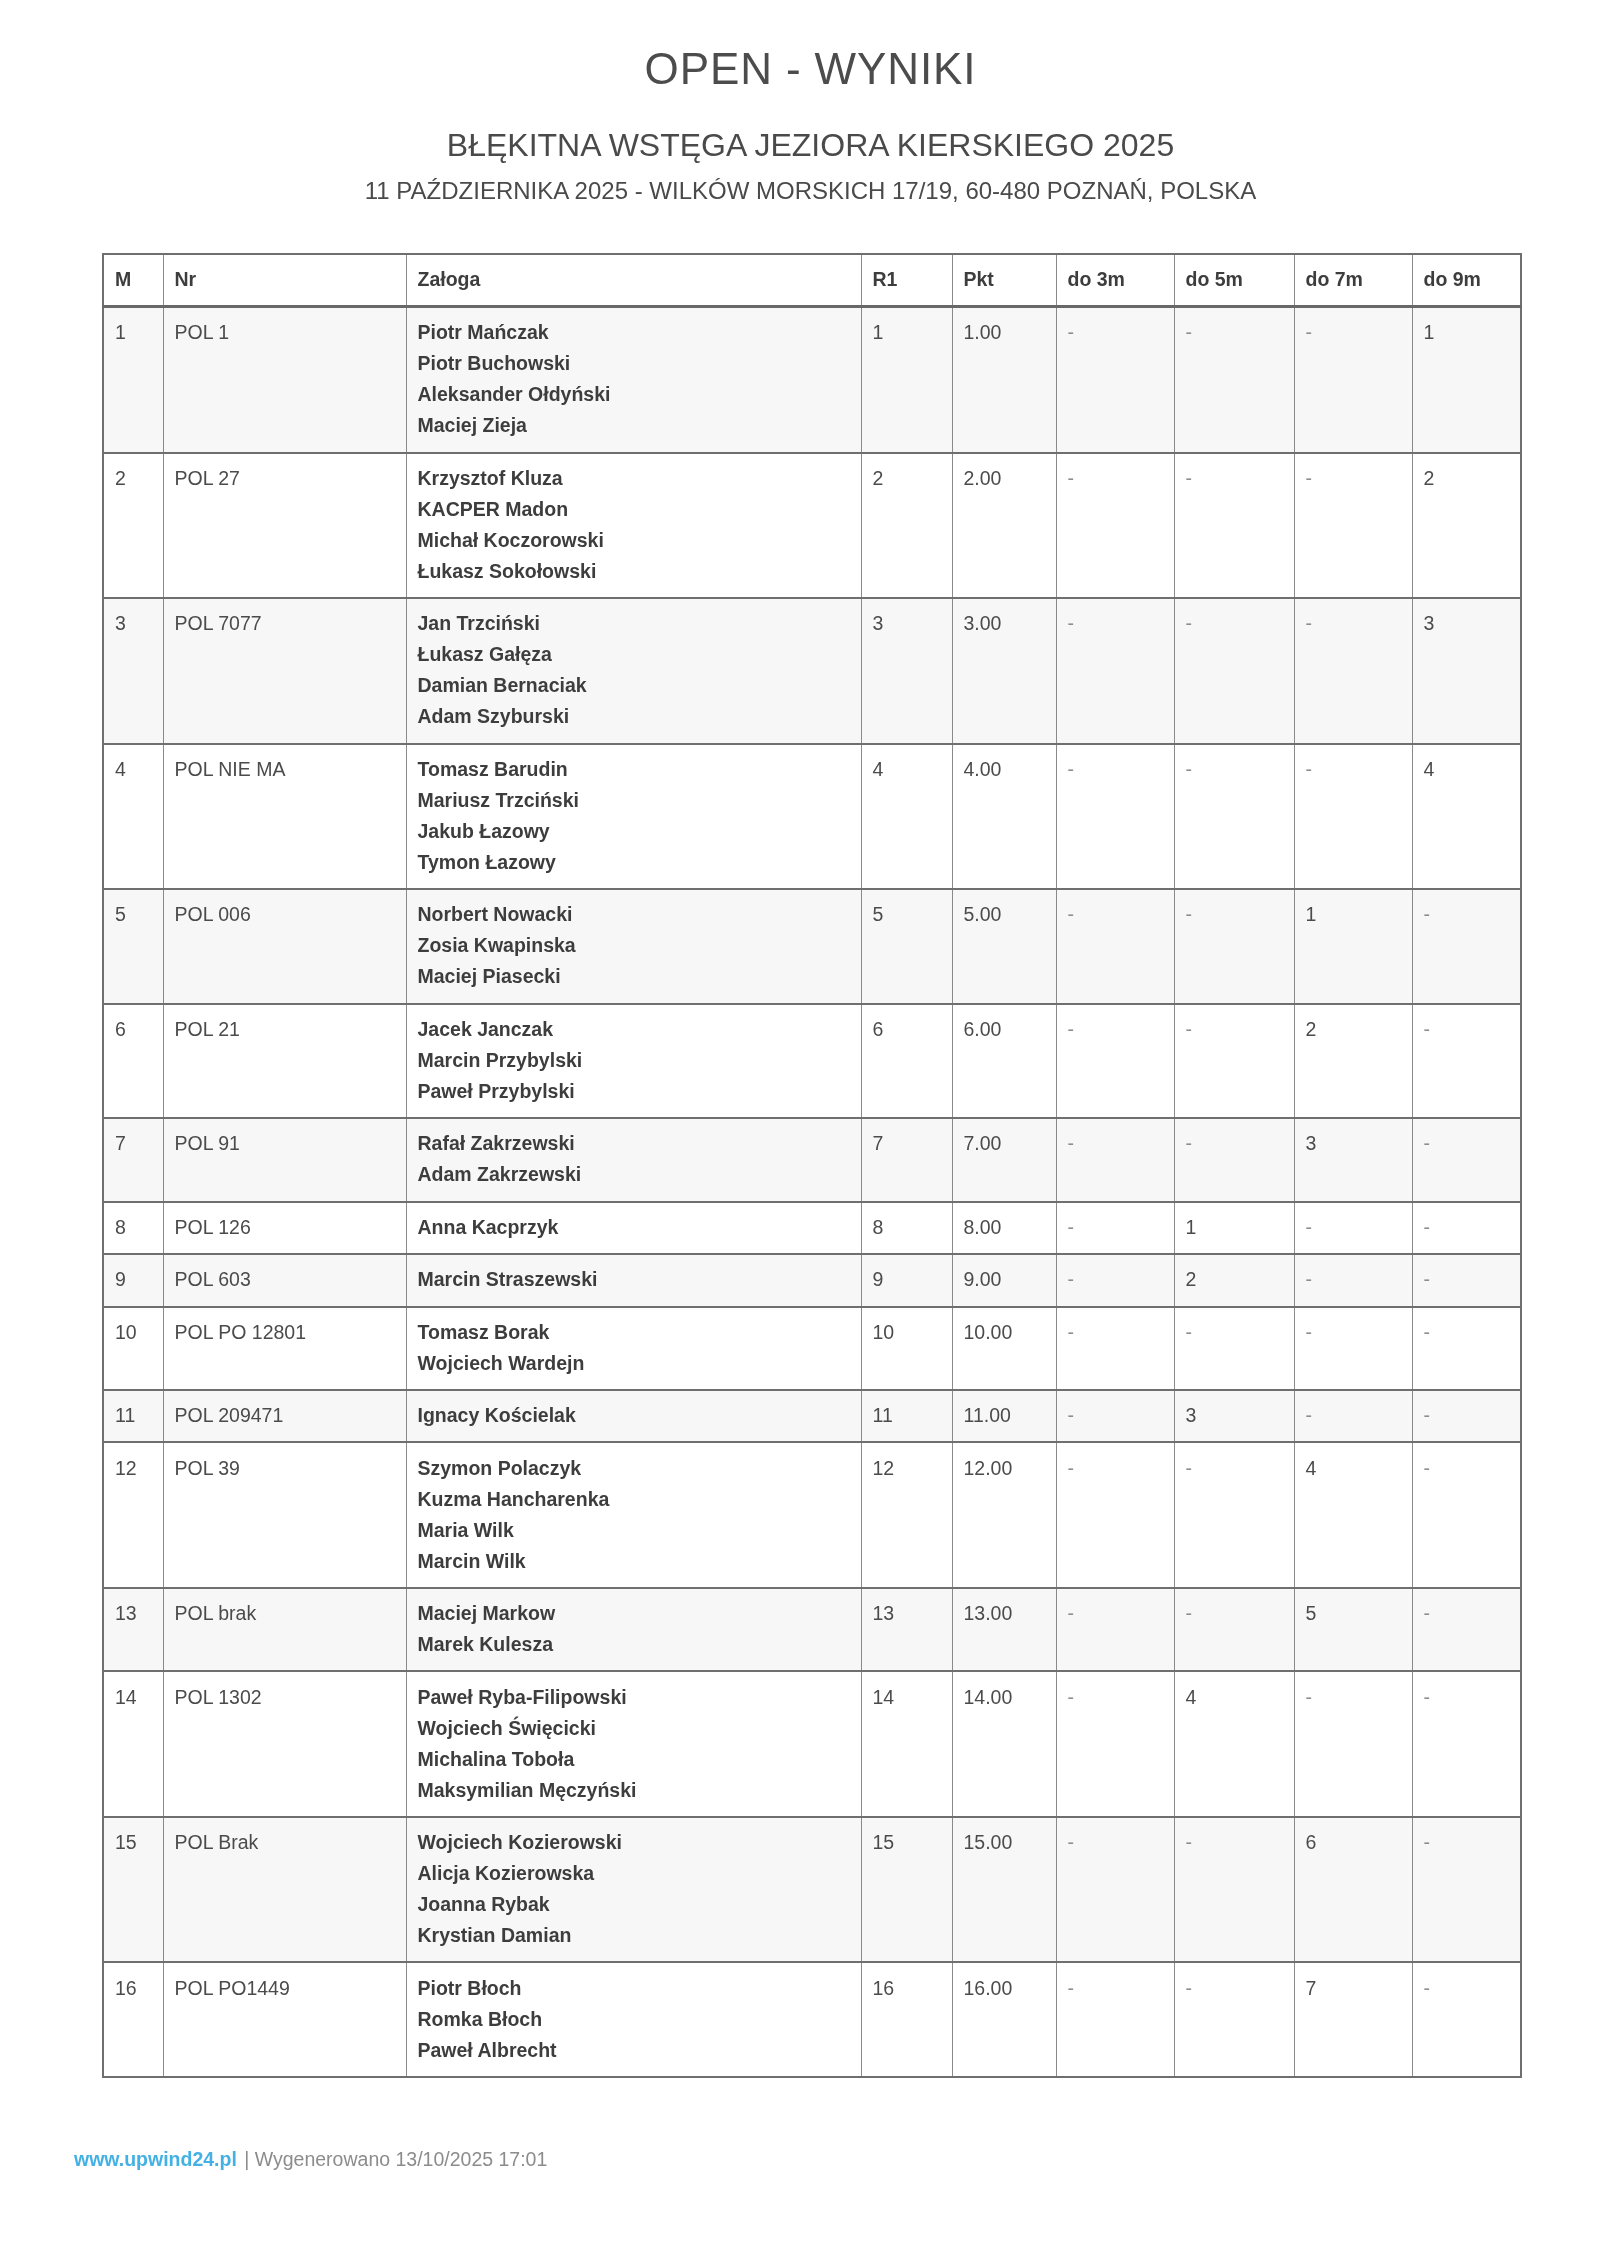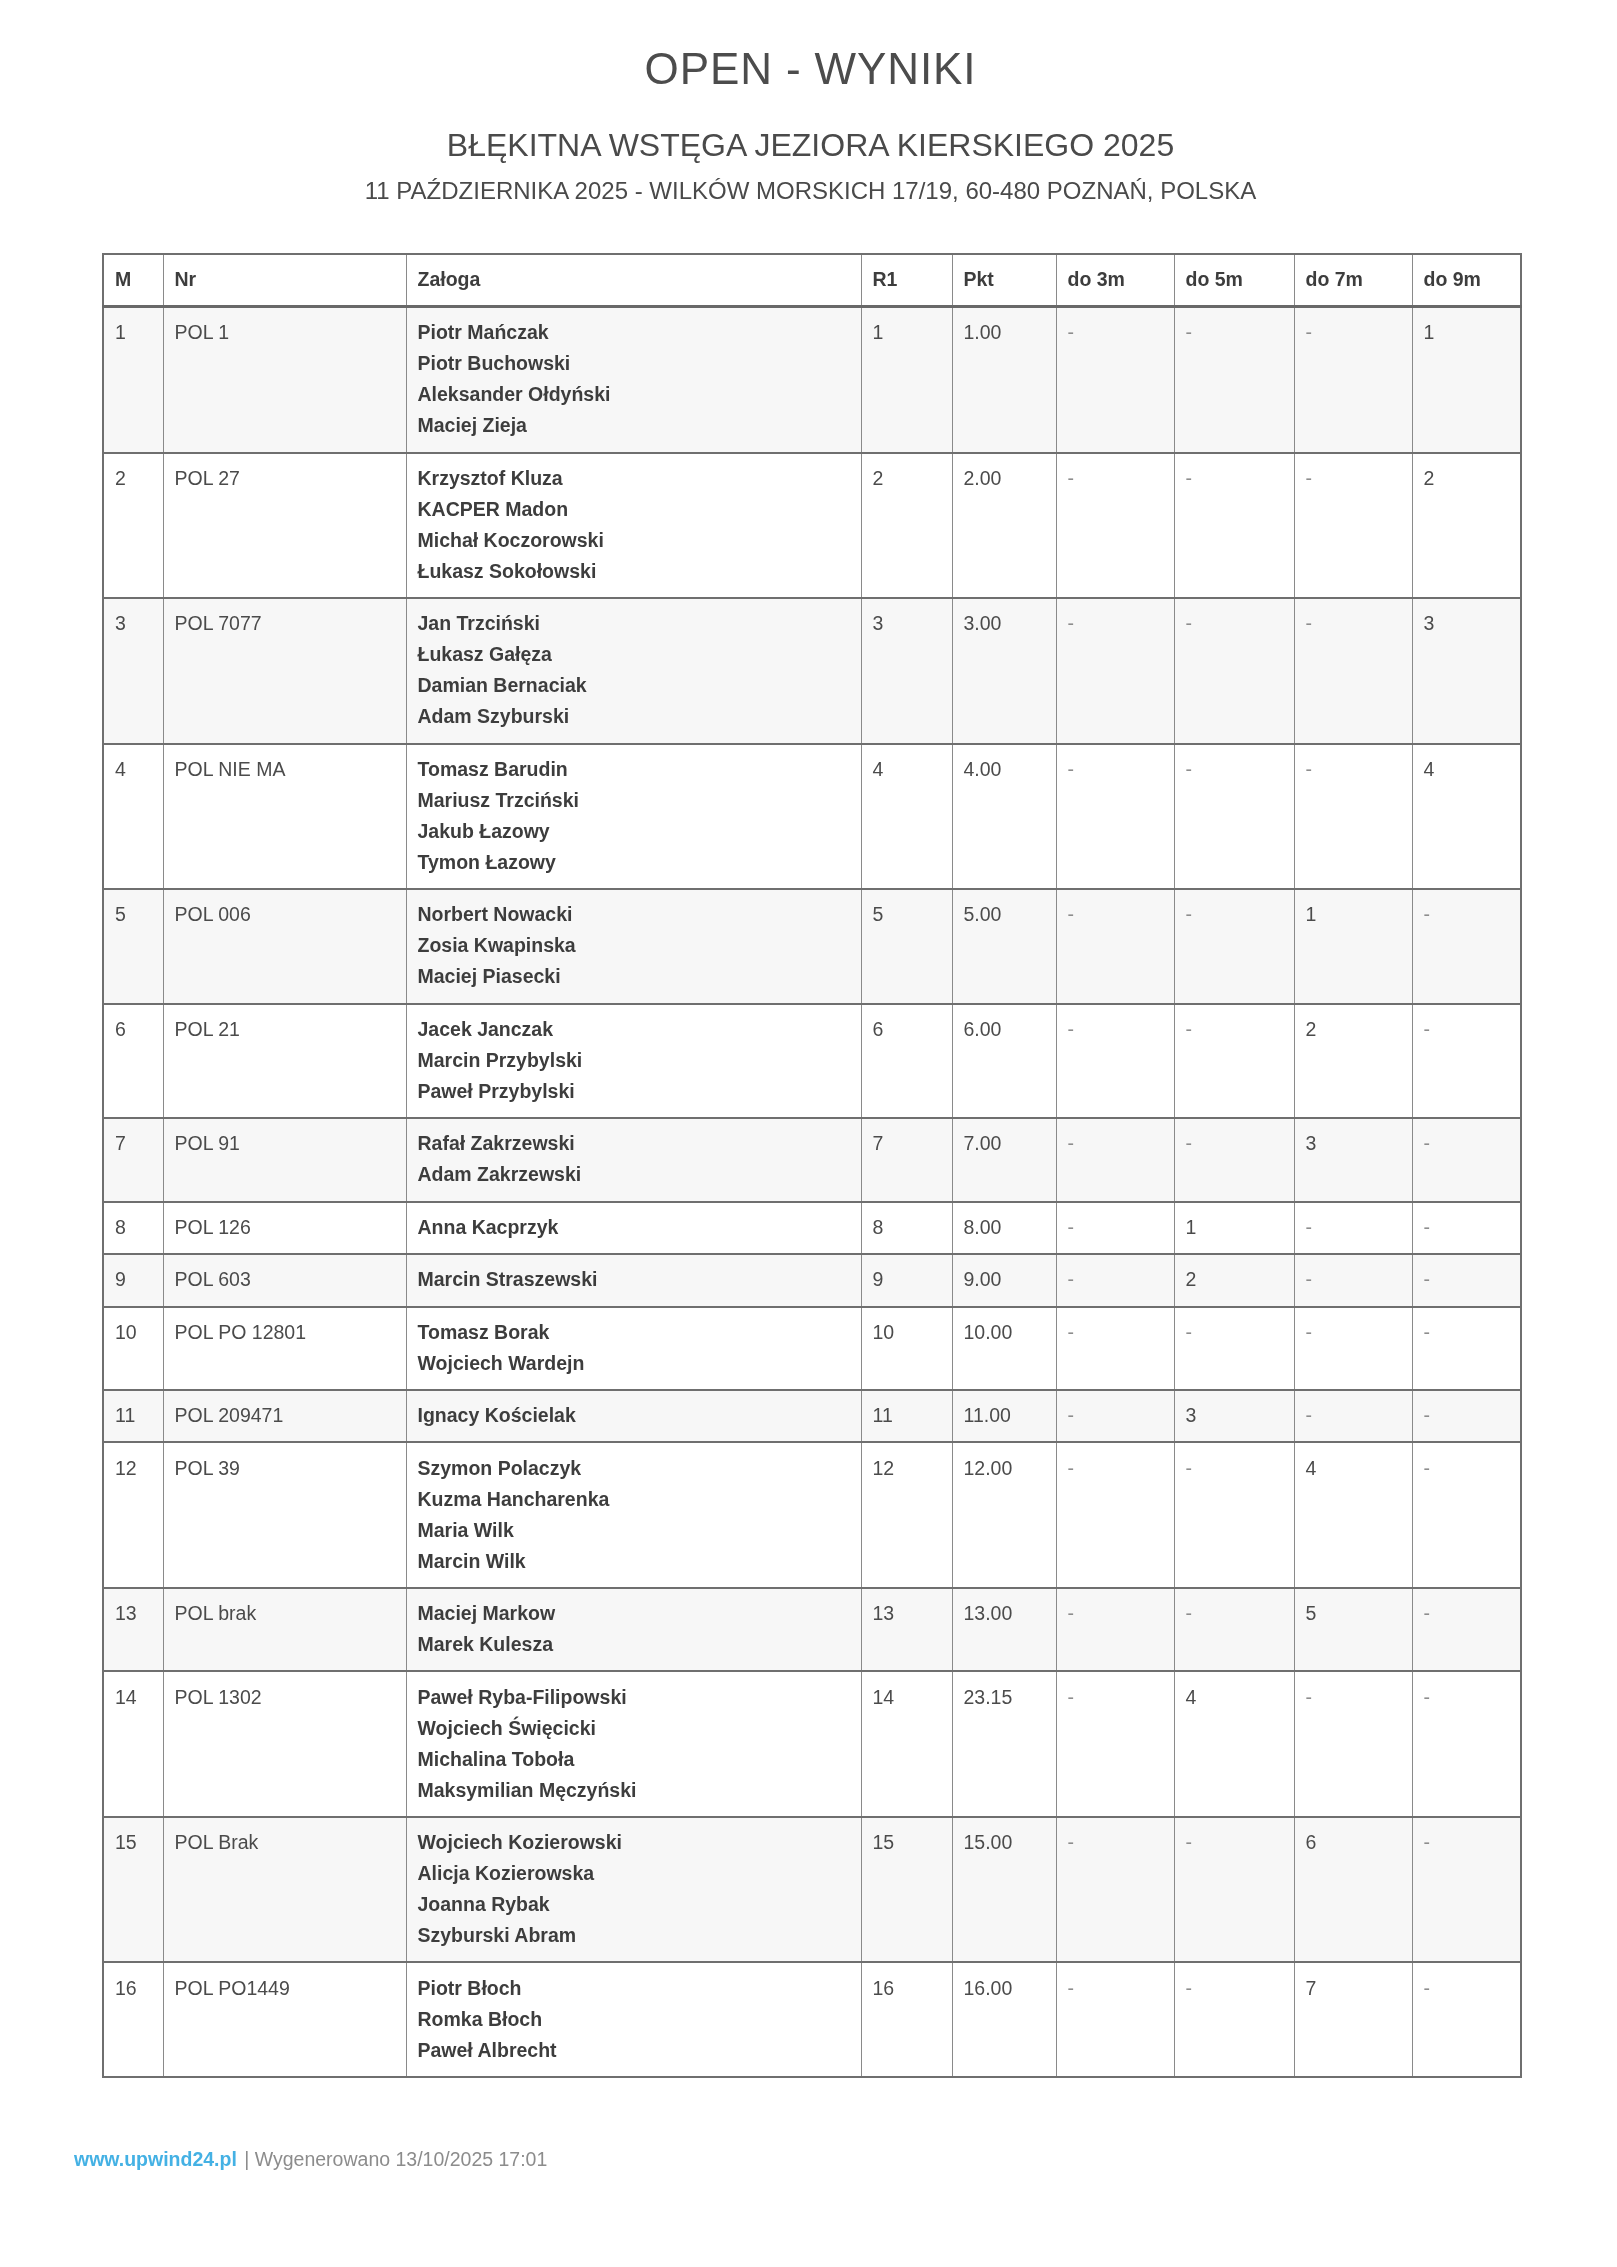--- a/index.html
+++ b/index.html
@@ -314,34 +314,34 @@
         <tr>
           <td>14</td>
           <td>POL 1302</td>
           <td>
             <div class="crew-name">Paweł Ryba-Filipowski</div>
             <div class="crew-name">Wojciech Święcicki</div>
             <div class="crew-name">Michalina Toboła</div>
             <div class="crew-name">Maksymilian Męczyński</div>
           </td>
           <td>14</td>
-          <td>23.15</td>
+          <td>14.00</td>
           <td class="dash">-</td>
           <td>4</td>
           <td class="dash">-</td>
           <td class="dash">-</td>
         </tr>
         <tr>
           <td>15</td>
           <td>POL Brak</td>
           <td>
             <div class="crew-name">Wojciech Kozierowski</div>
             <div class="crew-name">Alicja Kozierowska</div>
             <div class="crew-name">Joanna Rybak</div>
-            <div class="crew-name">Szyburski Abram</div>
+            <div class="crew-name">Krystian Damian</div>
           </td>
           <td>15</td>
           <td>15.00</td>
           <td class="dash">-</td>
           <td class="dash">-</td>
           <td>6</td>
           <td class="dash">-</td>
         </tr>
         <tr>
           <td>16</td>

